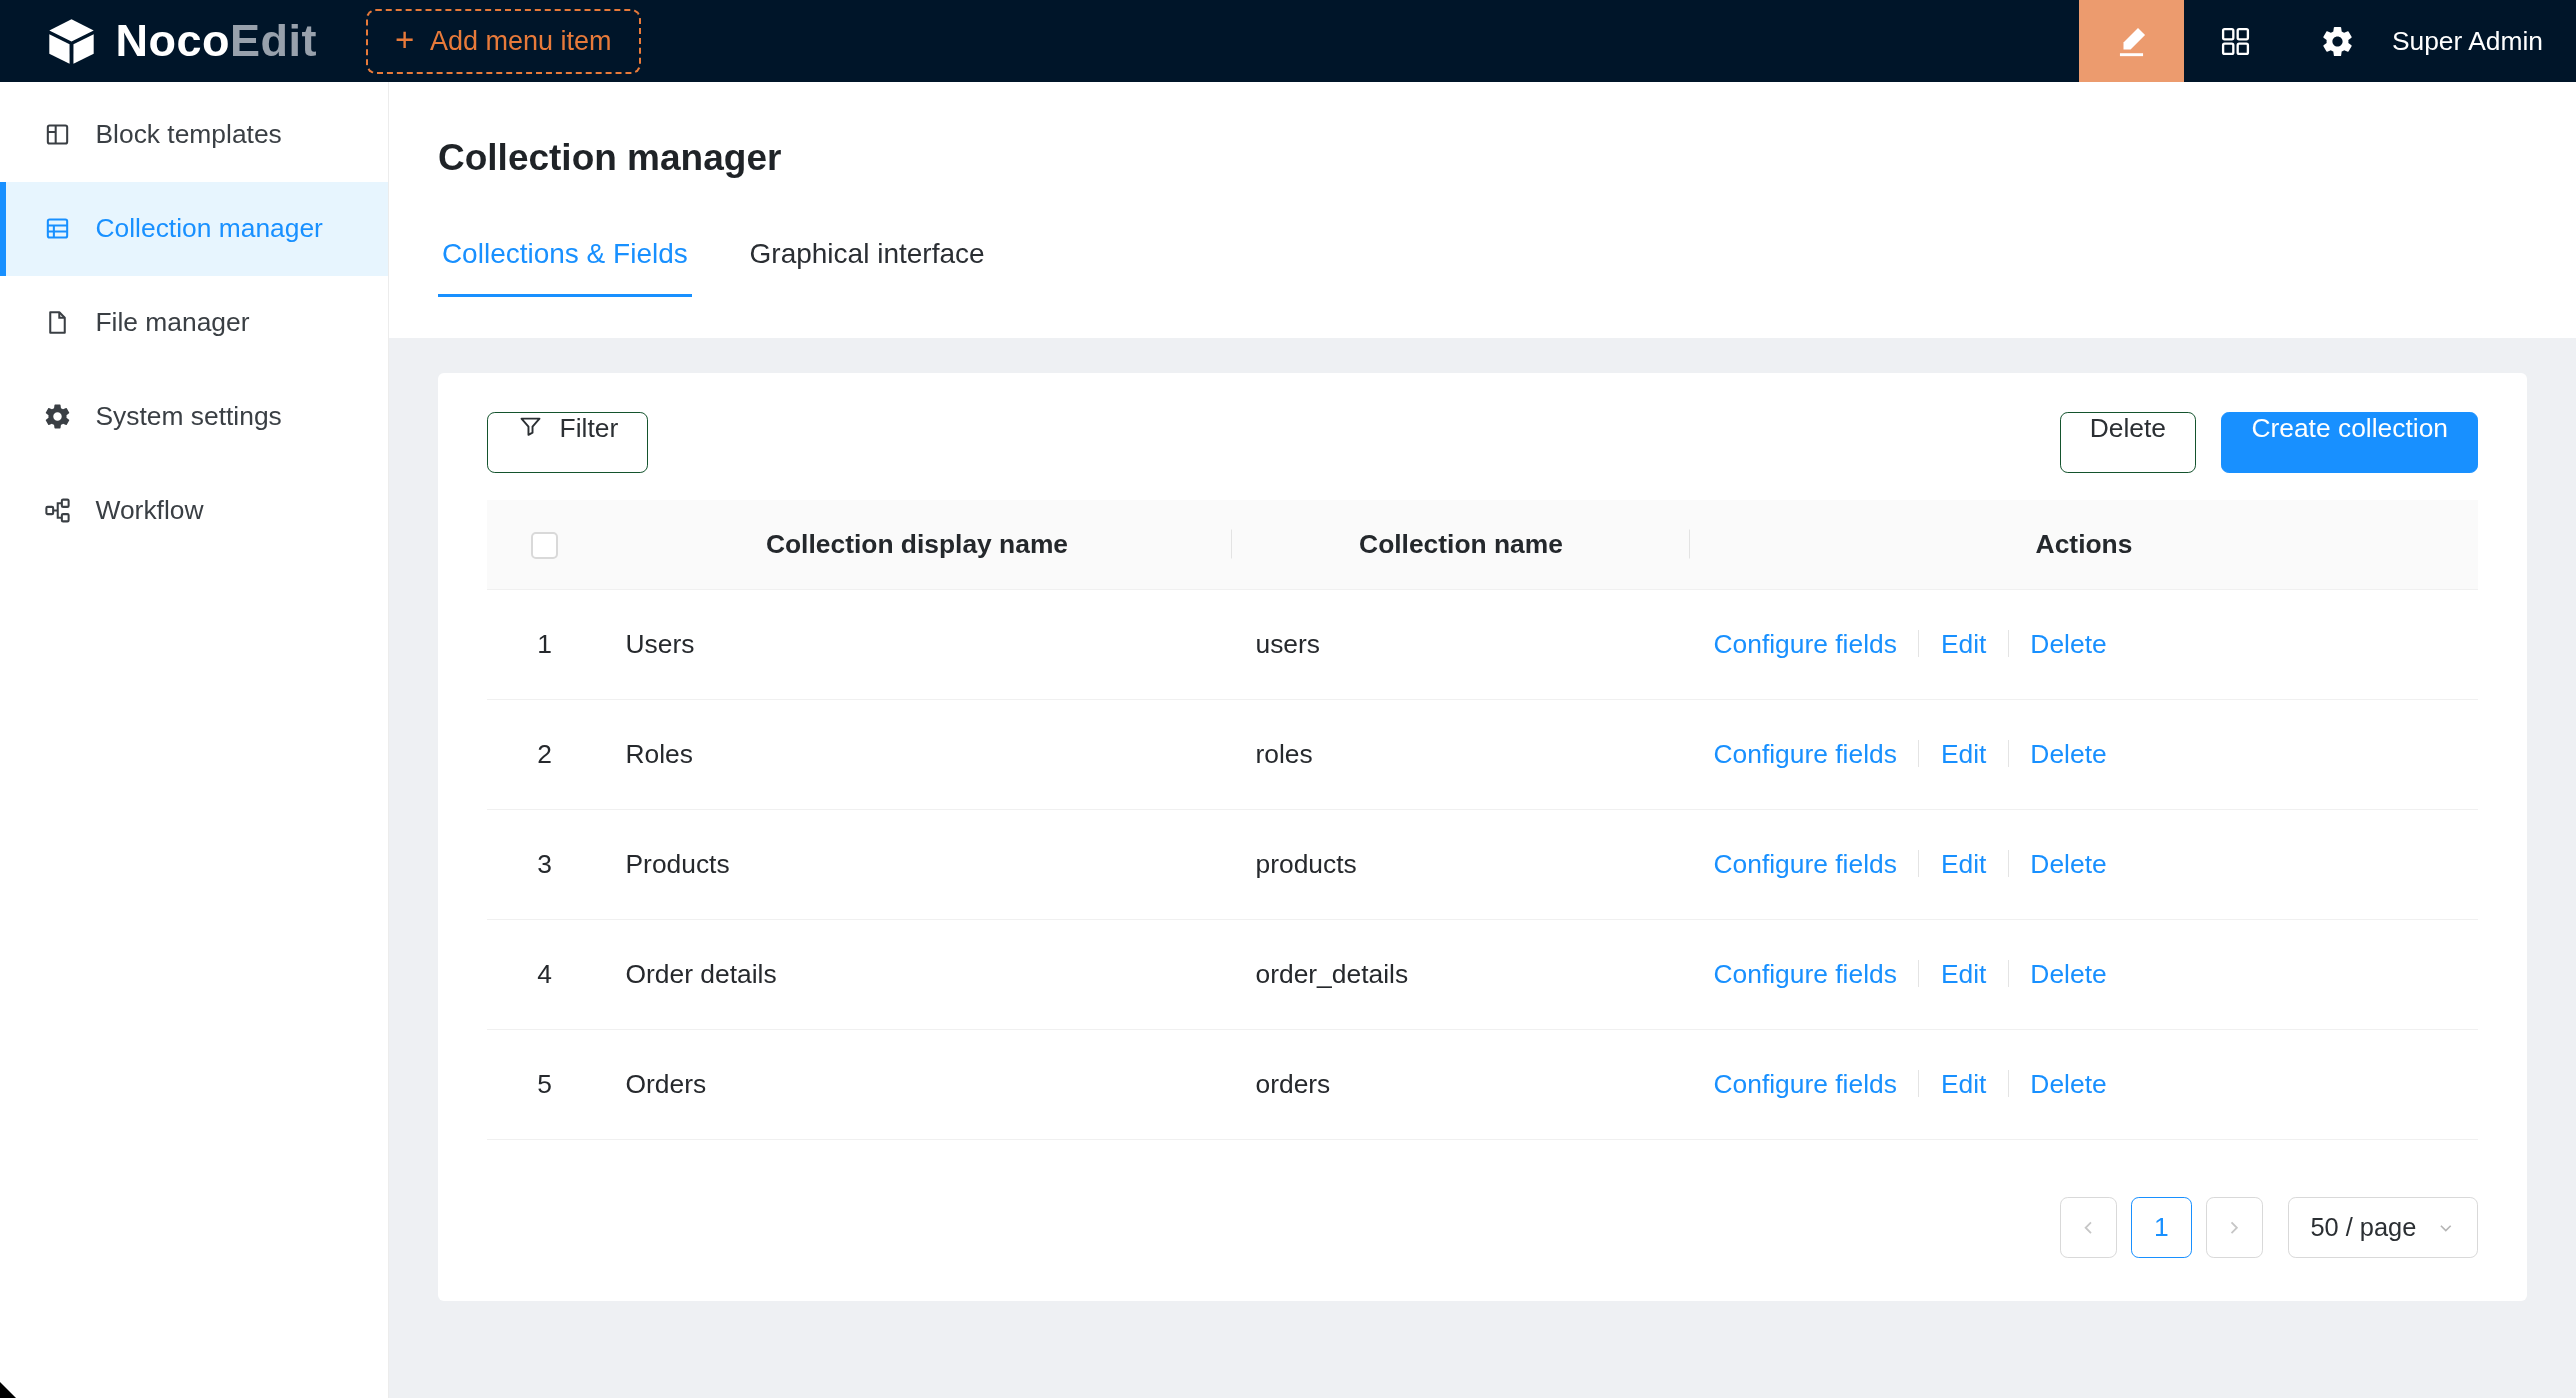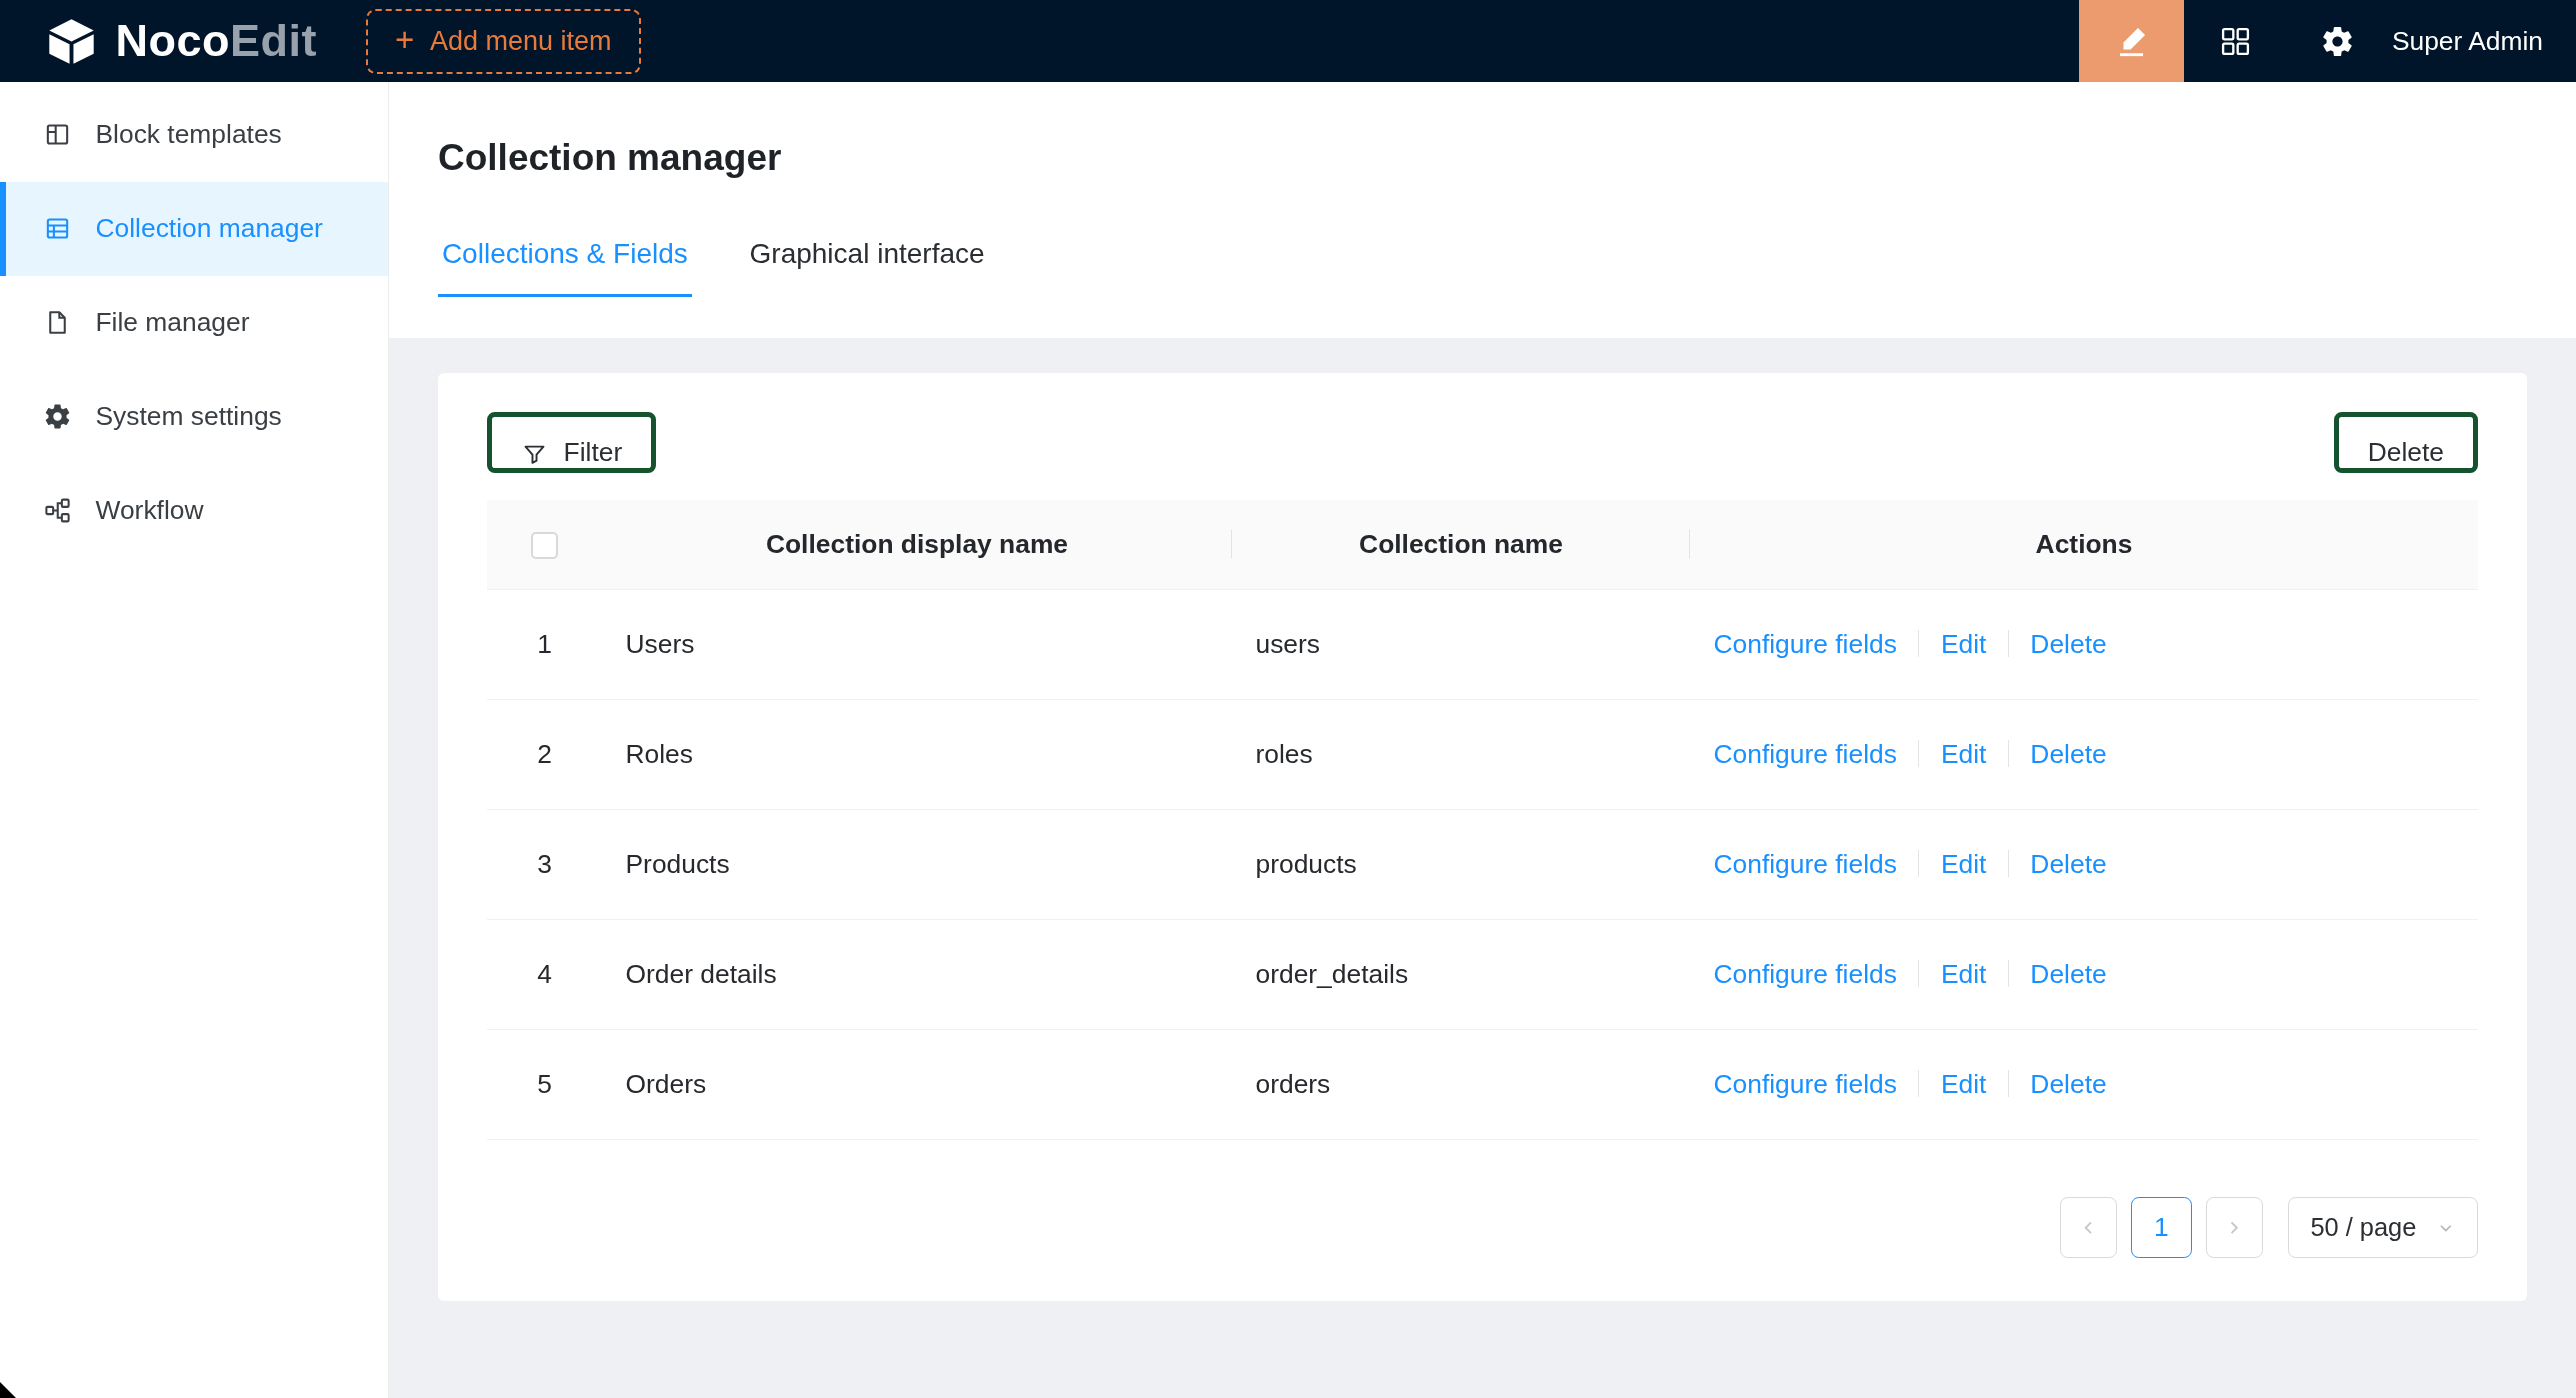--- a/index.html
+++ b/index.html
@@ -67,22 +67,22 @@
     cursor: pointer; border-bottom: 3.9px solid transparent;
   }
   .tab.active { color: #1890ff; border-bottom-color: #1890ff; }
 
   .content { flex: 1; background: #eef0f3; padding: 35px 49px 0; overflow: hidden; }
   .card { background: #fff; border-radius: 5.9px; padding: 25.4px 49px 43px; }
 
   
   .toolbar { display: flex; align-items: center; justify-content: space-between; margin: 13.7px 0 27px; }
   .btn {
-    height: 61px; padding: 0 29px; display: inline-flex; align-items: flex-end; gap: 15.6px;
-    font-size: 26.4px; border: 5px solid #14532d; border-radius: 7.8px; background: #fff;
+    height: 61px; padding: 0 29px; display: inline-flex; align-items: flex-start; gap: 15.6px;
+    font-size: 26.4px; border: 1px solid #14532d; border-radius: 7.8px; background: #fff;
     color: #2b2f33; cursor: pointer; font-family: inherit; white-space: nowrap;
   }
   .btn-primary { background: #1890ff; border-color: #1890ff; color: #fff; }
   .toolbar-right { display: flex; gap: 25.4px; }
 
   
   table { width: 100%; border-collapse: collapse; }
   thead th {
     background: #fafafa; height: 90px; text-align: center; font-size: 26.4px; font-weight: 600;
     color: #24282c; padding: 0 23.5px; position: relative; border-bottom: 1px solid #f0f0f0;
@@ -251,20 +251,23 @@
           <span>
             <svg width="27" height="27" viewBox="0 0 24 24" fill="none" stroke="currentColor" stroke-width="1.7">
               <path d="M4 5h16l-6.2 7.2v5.3l-3.6 1.9v-7.2z" stroke-linejoin="round"></path>
             </svg>
           </span>
           <span>Filter</span>
         </button>
         <div class="toolbar-right">
           <button class="btn">
             <span>Delete</span>
+          </button>
+          <button class="btn btn-primary">
+            <span>Create collection</span>
           </button>
         </div>
       </div>
 
       <table>
         <colgroup>
           <col style="width:115px">
             <col style="width:630px">
             <col style="width:458px">
             <col>

